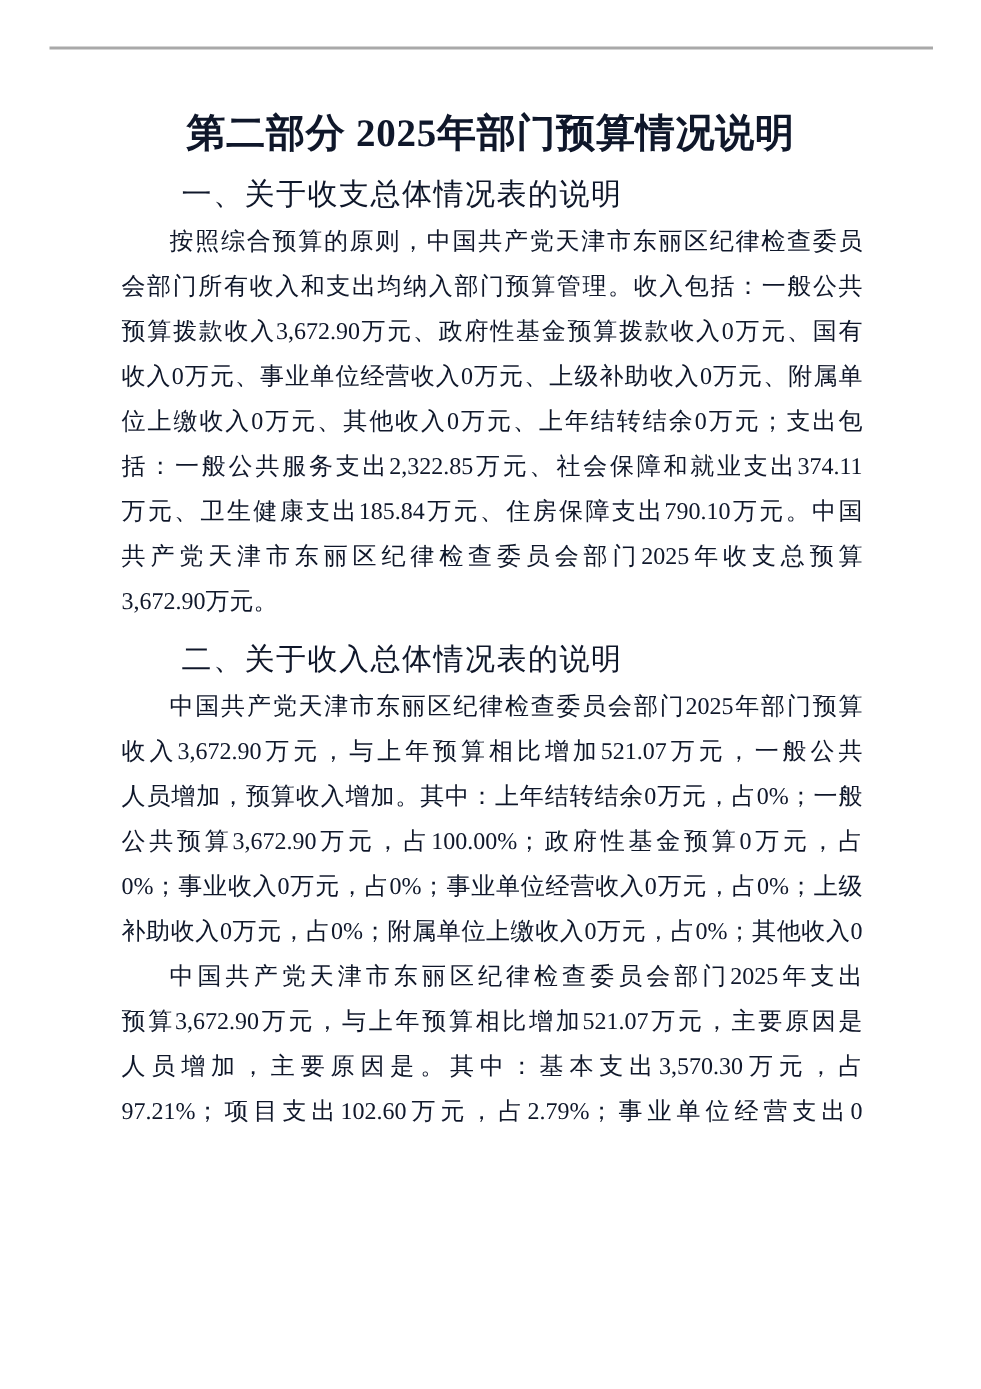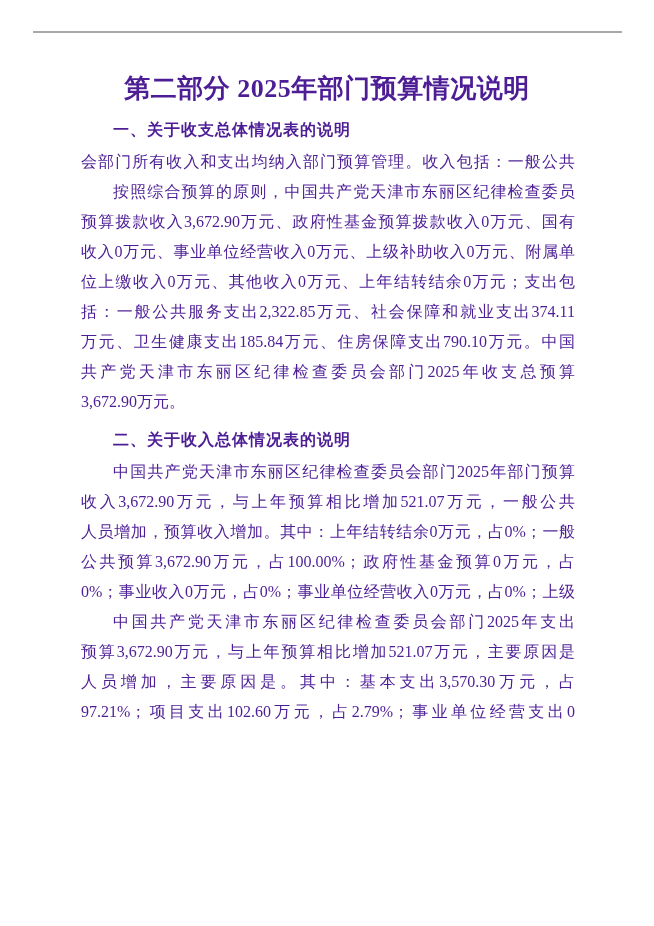--- a/index.html
+++ b/index.html
@@ -7,21 +7,21 @@
     padding: 0;
     background: #ffffff;
   }
   .page {
     position: relative;
     width: 654px;
     height: 926px;
     background: #ffffff;
     overflow: hidden;
     box-sizing: border-box;
-    color: #4c1d95;
+    color: #0f172a;
     font-family: "Liberation Serif", "DejaVu Serif", serif;
   }
   .header-rule {
     height: 2px;
     background: #a9a9a9;
     margin: 31px 32px 0 33px;
   }
   .doc-title {
     font-family: "Liberation Serif", "DejaVu Serif", serif;
     font-weight: bold;
@@ -29,22 +29,22 @@
     line-height: 36px;
     text-align: center;
     letter-spacing: 0.5px;
     margin: 38px 20px 6px 20px;
   }
   .content {
     margin: 0 79px 0 81px;
   }
   .section-heading {
     font-family: "Liberation Sans", "DejaVu Sans", sans-serif;
-    font-weight: bold;
-    font-size: 16px;
+    font-weight: normal;
+    font-size: 20px;
     line-height: 28px;
     text-indent: 2em;
     letter-spacing: 1px;
     margin: 9px 0 3px 0;
   }
   .para {
     margin: 0;
   }
   .t-line {
     font-size: 16px;
@@ -70,38 +70,39 @@
 
 <div class="page">
   <div class="header-rule"></div>
 
   <h1 class="doc-title">第二部分 2025年部门预算情况说明</h1>
 
   <div class="content">
 
     <h2 class="section-heading">一、关于收支总体情况表的说明</h2>
     <div class="para">
+      <div class="t-line first">按照综合预算的原则，中国共产党天津市东丽区纪律检查委员</div>
       <div class="t-line just">会部门所有收入和支出均纳入部门预算管理。收入包括：一般公共</div>
-      <div class="t-line first">按照综合预算的原则，中国共产党天津市东丽区纪律检查委员</div>
       <div class="t-line just">预算拨款收入3,672.90万元、政府性基金预算拨款收入0万元、国有</div>
       <div class="t-line just">收入0万元、事业单位经营收入0万元、上级补助收入0万元、附属单</div>
       <div class="t-line just">位上缴收入0万元、其他收入0万元、上年结转结余0万元；支出包</div>
       <div class="t-line just">括：一般公共服务支出2,322.85万元、社会保障和就业支出374.11</div>
       <div class="t-line just">万元、卫生健康支出185.84万元、住房保障支出790.10万元。中国</div>
       <div class="t-line just">共产党天津市东丽区纪律检查委员会部门2025年收支总预算</div>
       <div class="t-line plain">3,672.90万元。</div>
     </div>
 
     <h2 class="section-heading">二、关于收入总体情况表的说明</h2>
     <div class="para">
       <div class="t-line first">中国共产党天津市东丽区纪律检查委员会部门2025年部门预算</div>
       <div class="t-line just">收入3,672.90万元，与上年预算相比增加521.07万元，一般公共</div>
       <div class="t-line just">人员增加，预算收入增加。其中：上年结转结余0万元，占0%；一般</div>
       <div class="t-line just">公共预算3,672.90万元，占100.00%；政府性基金预算0万元，占</div>
       <div class="t-line just">0%；事业收入0万元，占0%；事业单位经营收入0万元，占0%；上级</div>
+      <div class="t-line just">补助收入0万元，占0%；附属单位上缴收入0万元，占0%；其他收入0</div>
     </div>
 
     <div class="para">
       <div class="t-line first just">中国共产党天津市东丽区纪律检查委员会部门2025年支出</div>
       <div class="t-line just">预算3,672.90万元，与上年预算相比增加521.07万元，主要原因是</div>
       <div class="t-line just">人员增加，主要原因是。其中：基本支出3,570.30万元，占</div>
       <div class="t-line just">97.21%；项目支出102.60万元，占2.79%；事业单位经营支出0</div>
     </div>
 
   </div>

